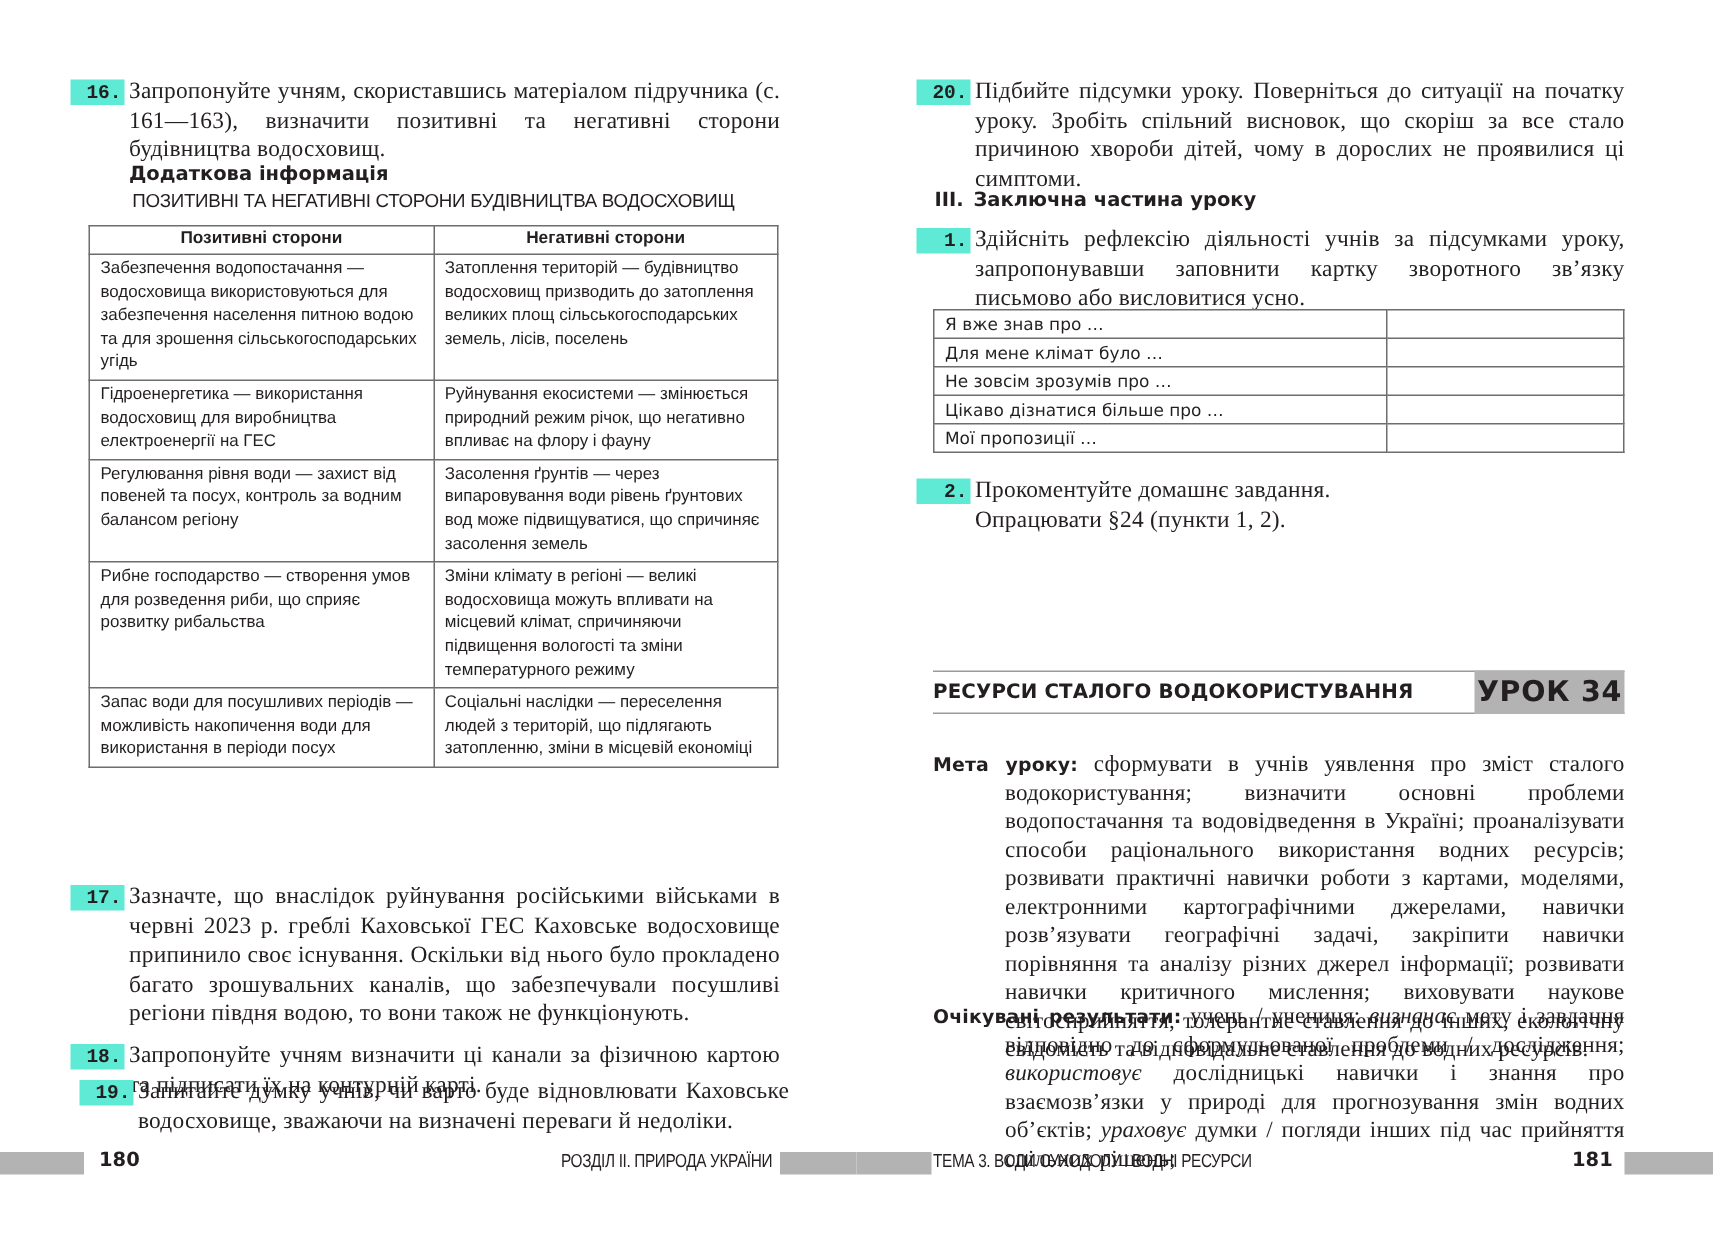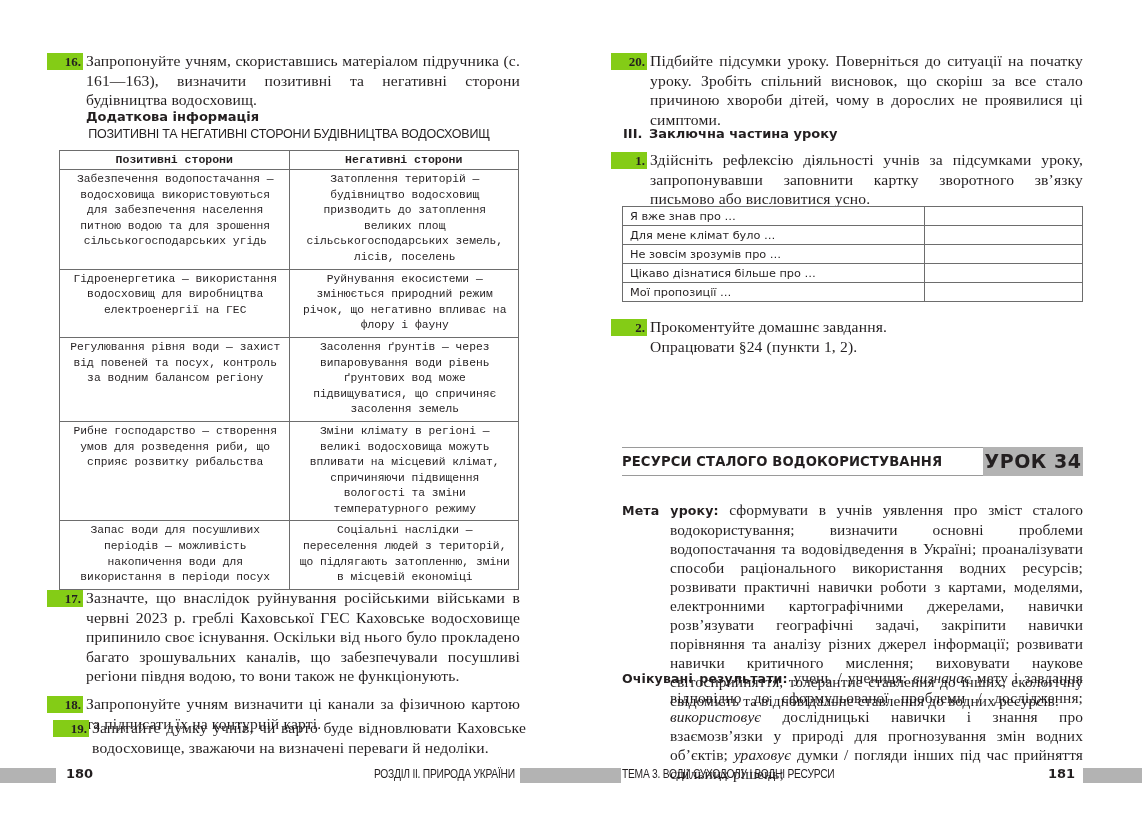--- a/index.html
+++ b/index.html
@@ -8,22 +8,22 @@
 
   .page { position: absolute; top: 0; height: 827px; }
   .page-left { left: 0; width: 571px; }
   .page-right { left: 571px; width: 571px; }
 
   
   .task { position: absolute; display: flex; align-items: flex-start; }
   .badge {
     flex: 0 0 auto;
     width: 36px; height: 17px; margin-top: 2px;
-    background: #84cc16;
-    font-family: Liberation Serif, serif;
+    background: #5eead4;
+    font-family: Liberation Mono, monospace;
     font-weight: bold; font-size: 13px; color: #231f20;
     text-align: right; padding-right: 2px; line-height: 17px;
   }
   .task-text {
     flex: 1 1 auto; margin-left: 3px;
     font-family: "Liberation Serif", "DejaVu Serif", serif;
     font-size: 15.6px; line-height: 19.5px; text-align: justify;
     letter-spacing: 0.15px;
   }
 
@@ -36,25 +36,25 @@
   }
   .table-caption {
     position: absolute; left: 60px; width: 458px; top: 127px;
     text-align: center;
     font-family: Liberation Sans, sans-serif;
     font-size: 12.5px; letter-spacing: -0.2px;
   }
   table.pn {
     position: absolute; left: 59px; top: 150px; width: 460px;
     border-collapse: collapse;
-    font-family: Liberation Mono, monospace;
+    font-family: Liberation Sans, sans-serif;
     font-size: 11.3px; line-height: 15.6px;
   }
   table.pn th, table.pn td {
-    border: 1px solid #6d6d6d; vertical-align: top; text-align: center;
+    border: 1px solid #6d6d6d; vertical-align: top; text-align: left;
   }
   table.pn th {
     text-align: center; font-weight: bold; font-size: 11.5px;
     padding: 1px 4px 0 4px; height: 19px;
   }
   table.pn td { padding: 2px 5px 3px 7px; width: 50%; }
 
   #t17 { left: 47px; top: 588px; width: 473px; }
   #t18 { left: 47px; top: 694px; width: 473px; }
   #t19 { left: 53px; top: 718px; width: 473px; }

